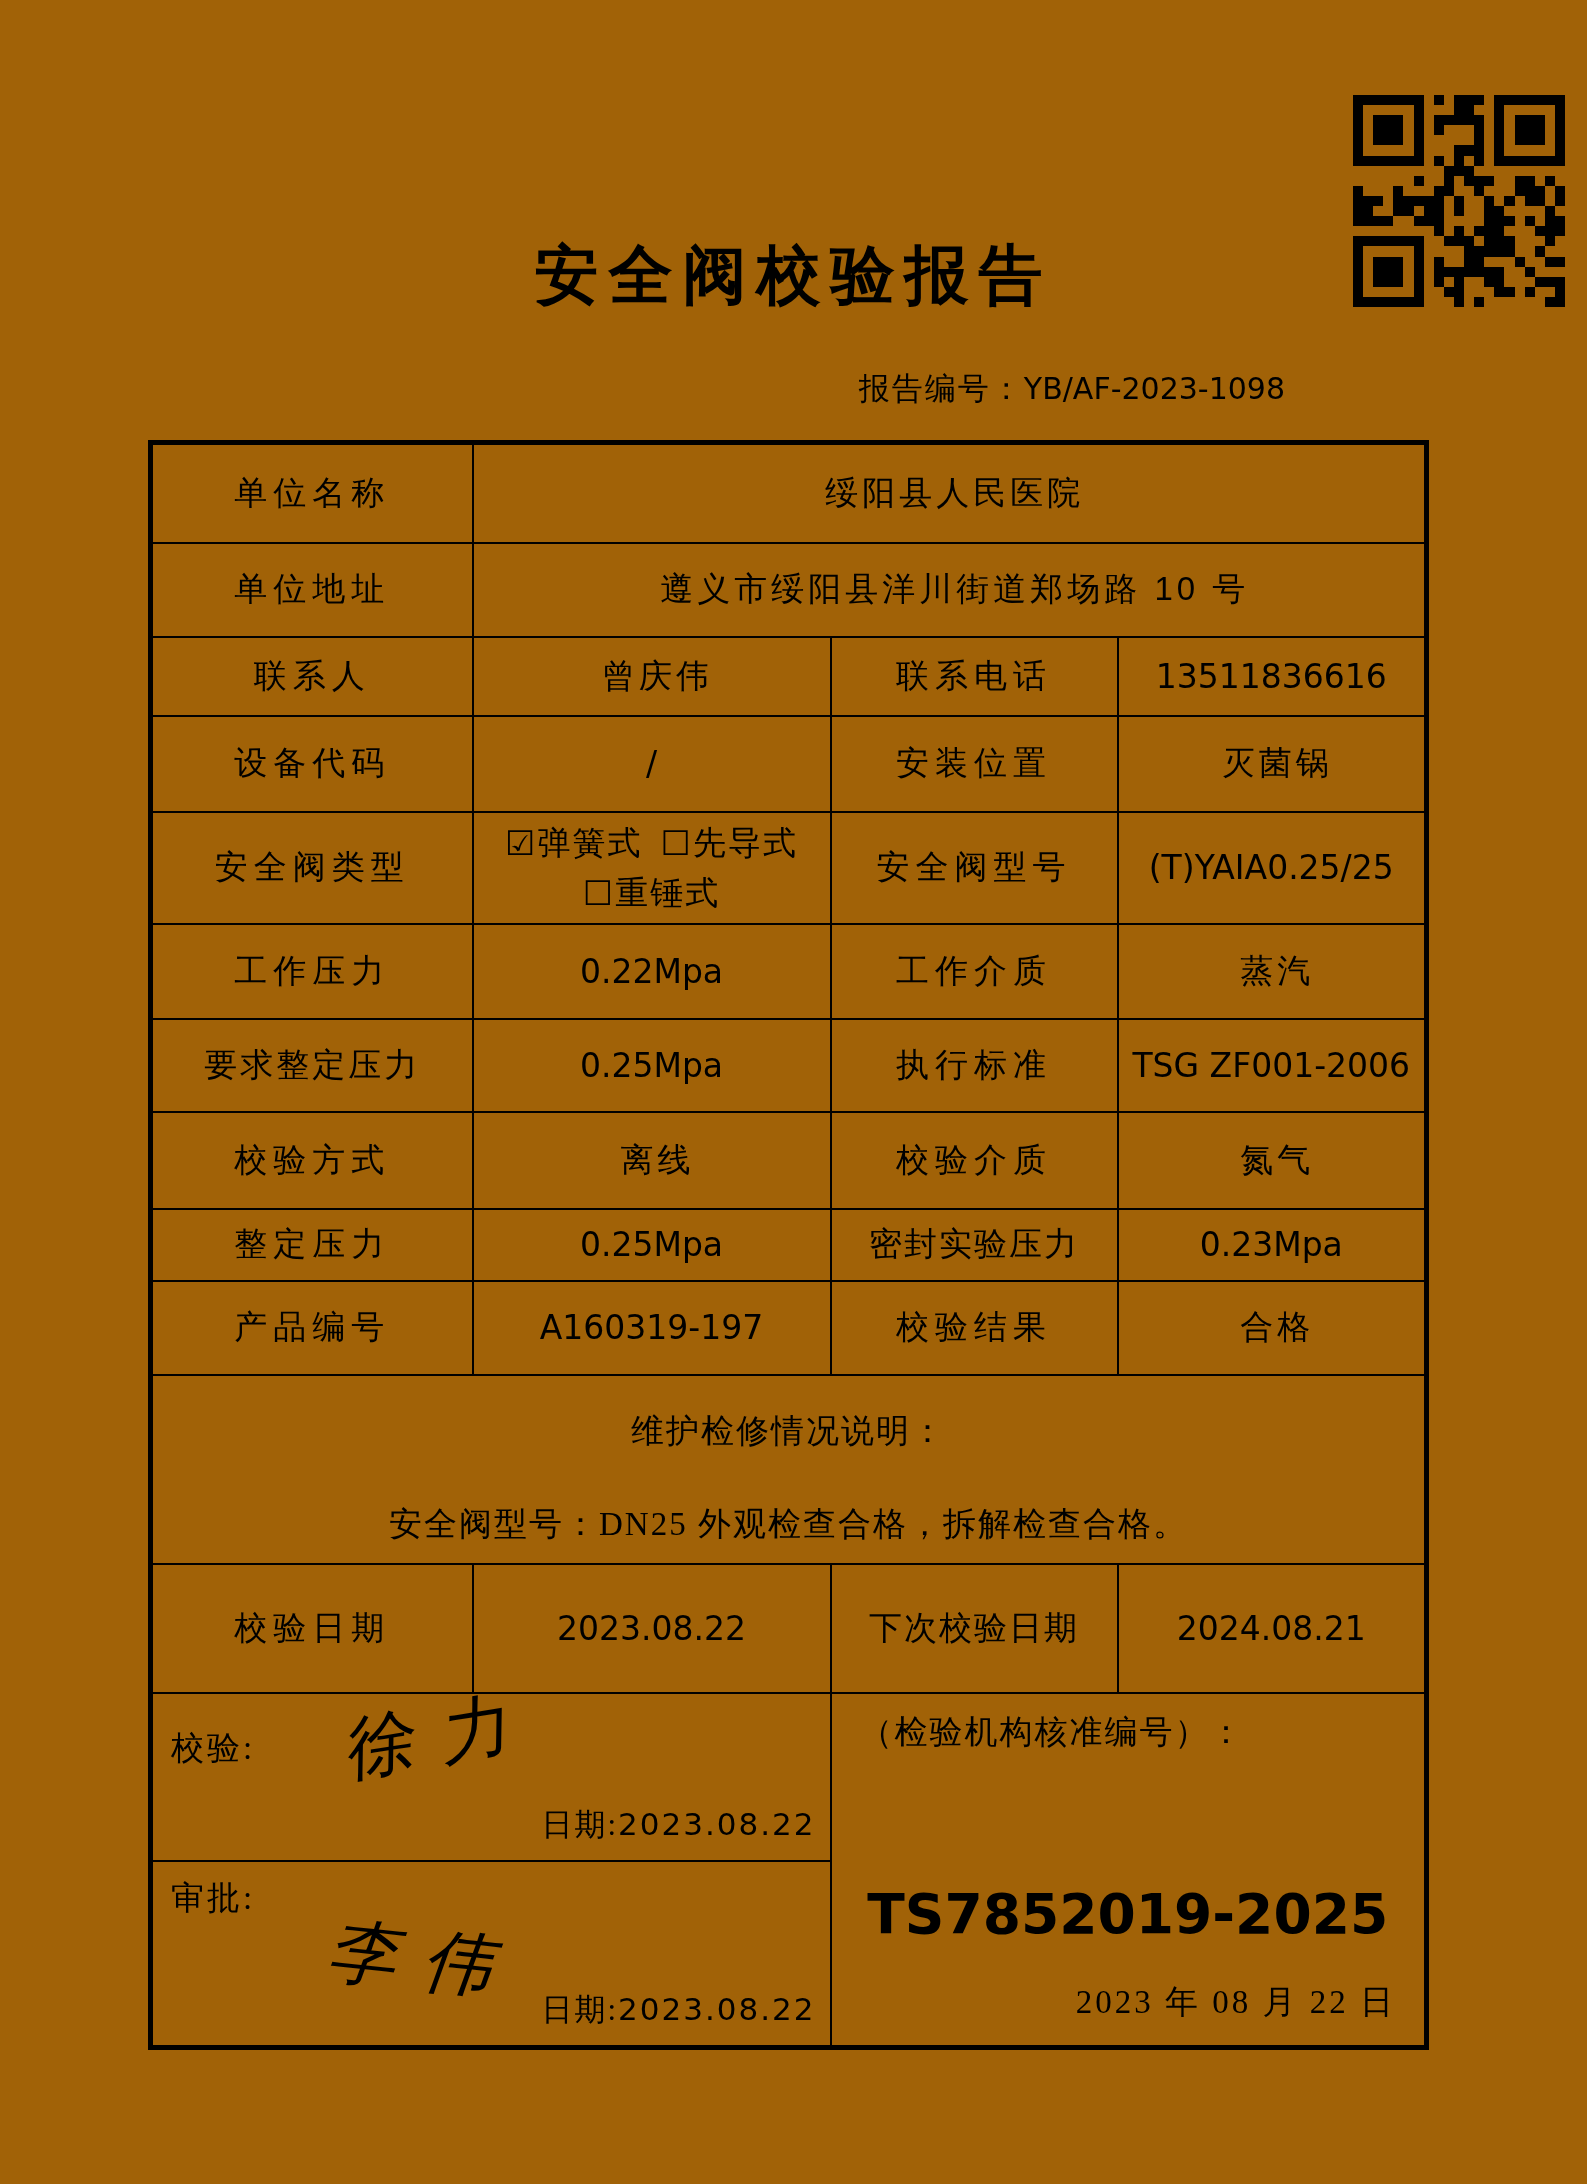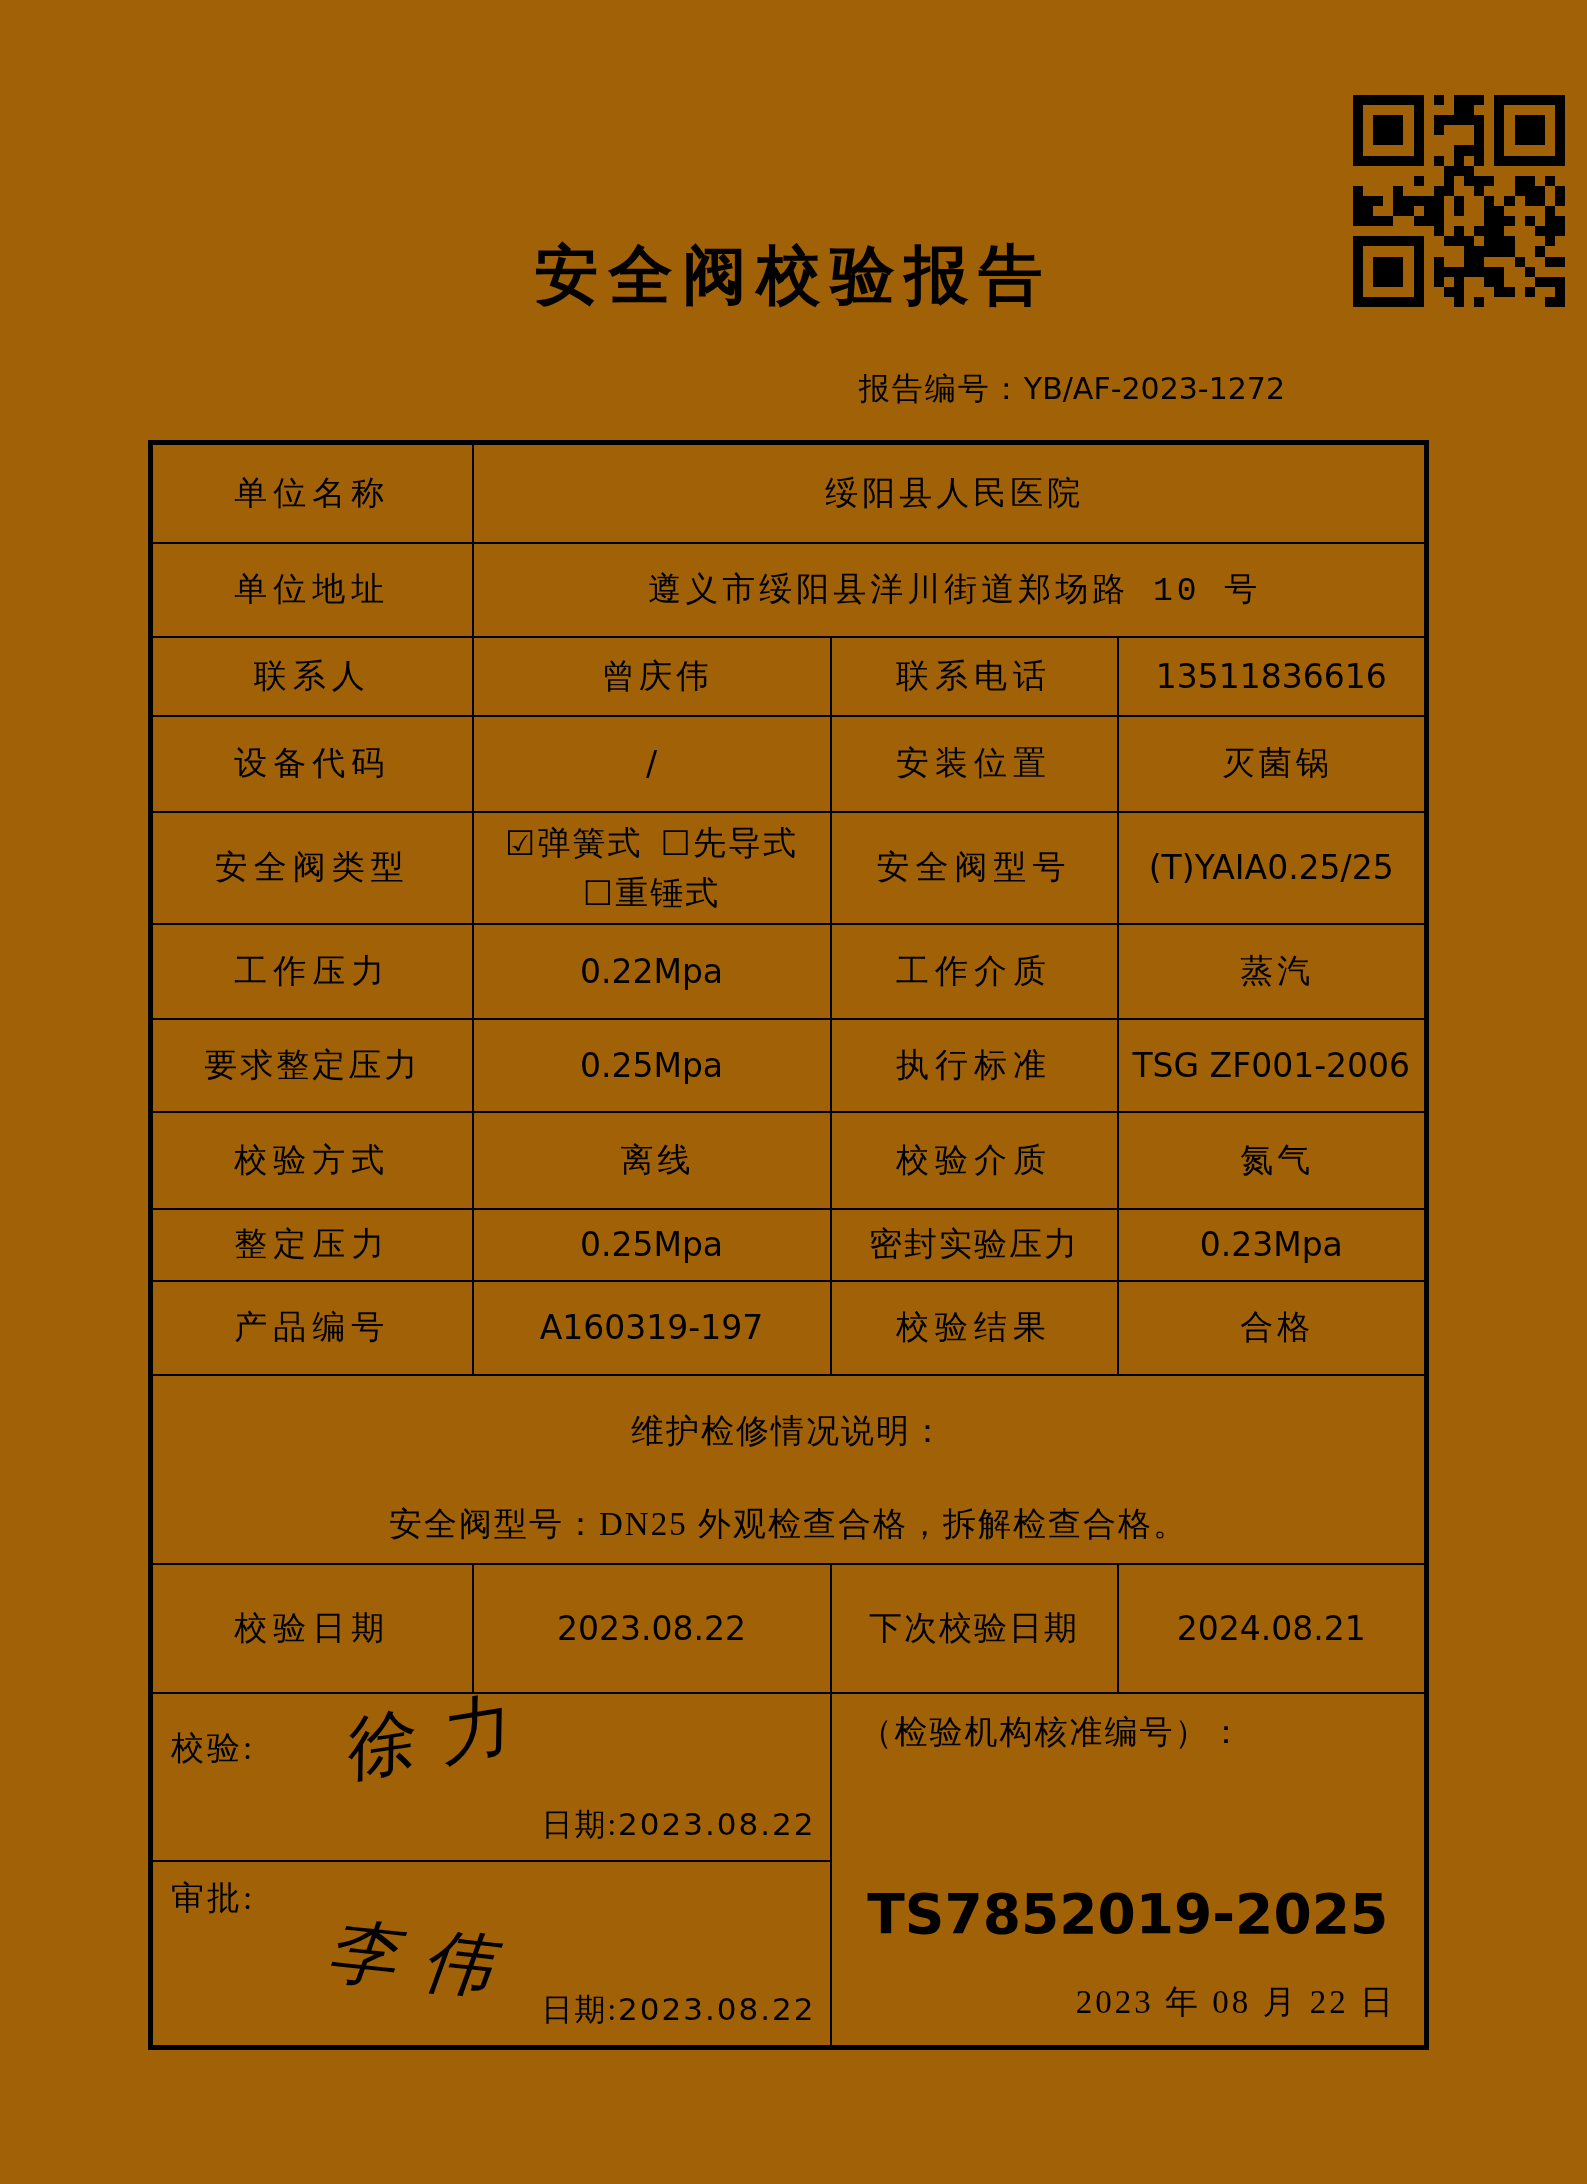--- a/index.html
+++ b/index.html
@@ -66,21 +66,21 @@
     vertical-align: middle;
     font-size: 33px;
     overflow: hidden;
   }
   td.lab {
     letter-spacing: 6px;
     font-family: "Liberation Serif", serif;
   }
   td.val-cjk {
     letter-spacing: 4px;
-    font-family: Liberation Mono, monospace;
+    font-family: Liberation Sans, sans-serif;
     font-size: 34px;
     padding-left: 12px;
   }
   td.val-num {
     font-family: "DejaVu Sans", sans-serif;
     font-size: 33px;
     letter-spacing: 0;
   }
 
   
@@ -406,21 +406,21 @@
       <rect x="6" y="20" width="1" height="1"></rect>
       <rect x="10" y="20" width="1" height="1"></rect>
       <rect x="12" y="20" width="1" height="1"></rect>
       <rect x="19" y="20" width="1" height="1"></rect>
       <rect x="20" y="20" width="1" height="1"></rect>
     </svg>
 
   <div class="doc-title">安全阀校验报告</div>
 
   <div class="report-no">
-    <span>报告编号：</span><span class="no-val">YB/AF-2023-1272</span>
+    <span>报告编号：</span><span class="no-val">YB/AF-2023-1098</span>
   </div>
 
   <table class="report">
     <colgroup>
       <col style="width:322px">
         <col style="width:358px">
         <col style="width:287px">
         <col style="width:309px">
     </colgroup>
 

